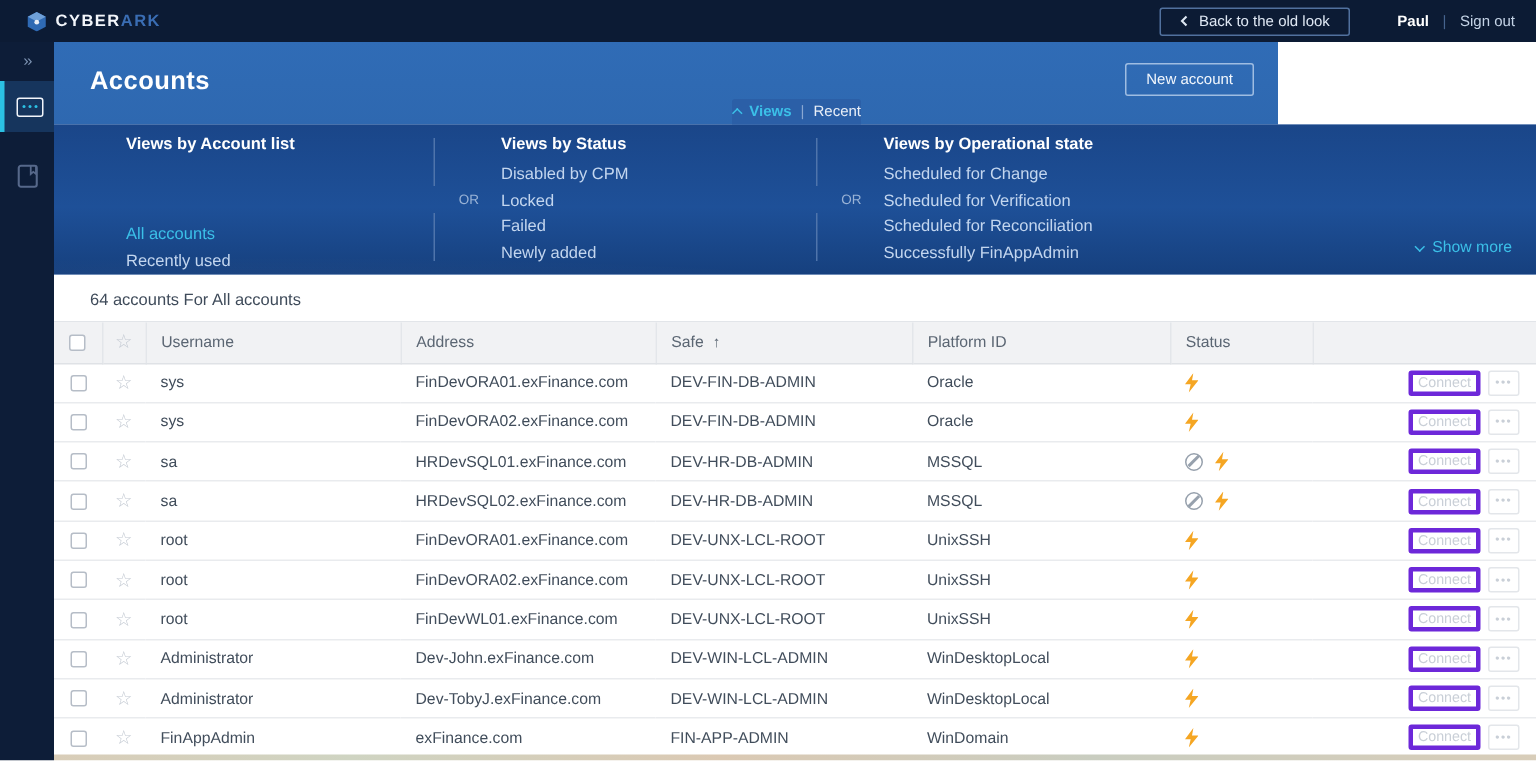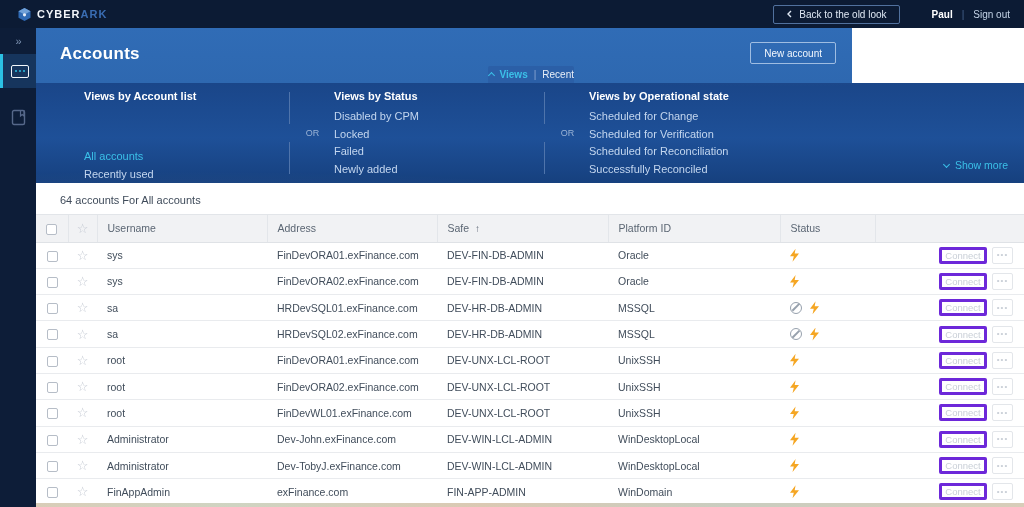--- a/index.html
+++ b/index.html
@@ -174,21 +174,21 @@
             <li>Newly added</li>
           </ul>
   </div>
 
   <div class="vcol c2">
     <span class="vtitle">Views by Operational state</span>
     <ul>
             <li>Scheduled for Change</li>
             <li>Scheduled for Verification</li>
             <li>Scheduled for Reconciliation</li>
-            <li>Successfully Reconciled</li>
+            <li>Successfully FinAppAdmin</li>
           </ul>
   </div>
 </div>
     <div class="ordiv d0">
       <span class="ln"></span>
         <span class="or">OR</span>
         <span class="ln"></span>
     </div>
     <div class="ordiv d1">
       <span class="ln"></span>

